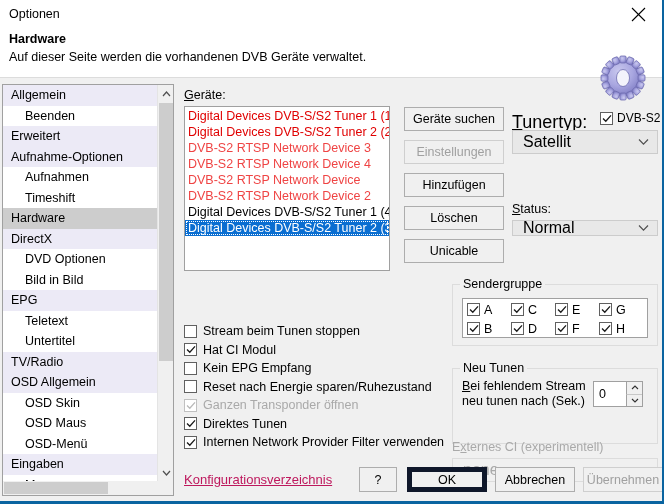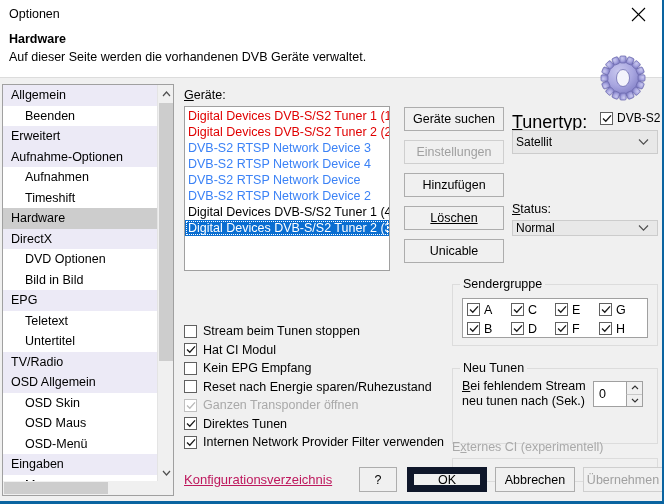--- a/index.html
+++ b/index.html
@@ -121,61 +121,61 @@
     overflow:hidden; padding-top:1px;
   }
   .dev-row {
     height:16px; line-height:16px;
     padding-left:3px;
     font-size:12.5px;
     white-space:nowrap;
     cursor:default;
   }
   .dev-row.red { color:#e00000; }
-  .dev-row.gray { color:#3b82f6; }
+  .dev-row.gray { color:#ef4444; }
   .dev-row.black { color:#000000; }
   .dev-row.sel {
     background:#0a6ed1; color:#ffffff;
     outline:1px dotted #ffffff; outline-offset:-2px;
   }
 
   
   .btn {
     background:#f0f0f0;
     border:1px solid #adadad;
     font-family:"Liberation Sans", sans-serif;
     font-size:12.5px;
     color:#000;
     text-align:center;
     cursor:default;
     padding:0;
     display:flex; align-items:center; justify-content:center;
   }
   .btn.disabled { color:#a0a0a0; border-color:#cfcfcf; background:#f0f0f0; }
-  .btn.default { border:7px solid #0f172a; }
+  .btn.default { border:5px solid #0f172a; }
 
   #btn-suchen    { position:absolute; left:228px; top:23px;  width:100px; height:24px; }
   #btn-einstell  { position:absolute; left:228px; top:56px;  width:100px; height:24px; }
   #btn-hinzu     { position:absolute; left:228px; top:89px;  width:100px; height:24px; }
-  #btn-loeschen  { position:absolute; left:228px; top:122px; width:100px; height:24px;text-decoration:underline; }
+  #btn-loeschen  { position:absolute; left:228px; top:122px; width:100px; height:24px; }
   #btn-unicable  { position:absolute; left:228px; top:155px; width:100px; height:24px; }
 
   #tunertyp-label { position:absolute; left:336px; top:28px; font-size:18px; }
   #dvbs2-check { position:absolute; left:424px; top:27px; display:flex; align-items:center; gap:4px; }
   #tunertyp-select { position:absolute; left:336px; top:46px; width:146px; height:24px; }
 
   #status-label { position:absolute; left:336px; top:118px; font-size:12.5px; }
   #status-select { position:absolute; left:336px; top:136px; width:146px; height:16px; }
 
   .combo {
     background:#e8e8e8;
     border:1px solid #cccccc;
     display:flex; align-items:center;
-    padding-left:3px;
-    font-size:12px;
+    padding-left:10px;
+    font-size:16px;
     position:relative;
     cursor:default;
   }
   .combo .chev {
     position:absolute; right:8px; top:50%; transform:translateY(-50%);
     color:#505050; font-size:10px;
   }
   .combo.disabled { color:#a9a9a9; background:#f0f0f0; border-color:#dcdcdc; }
 
   

